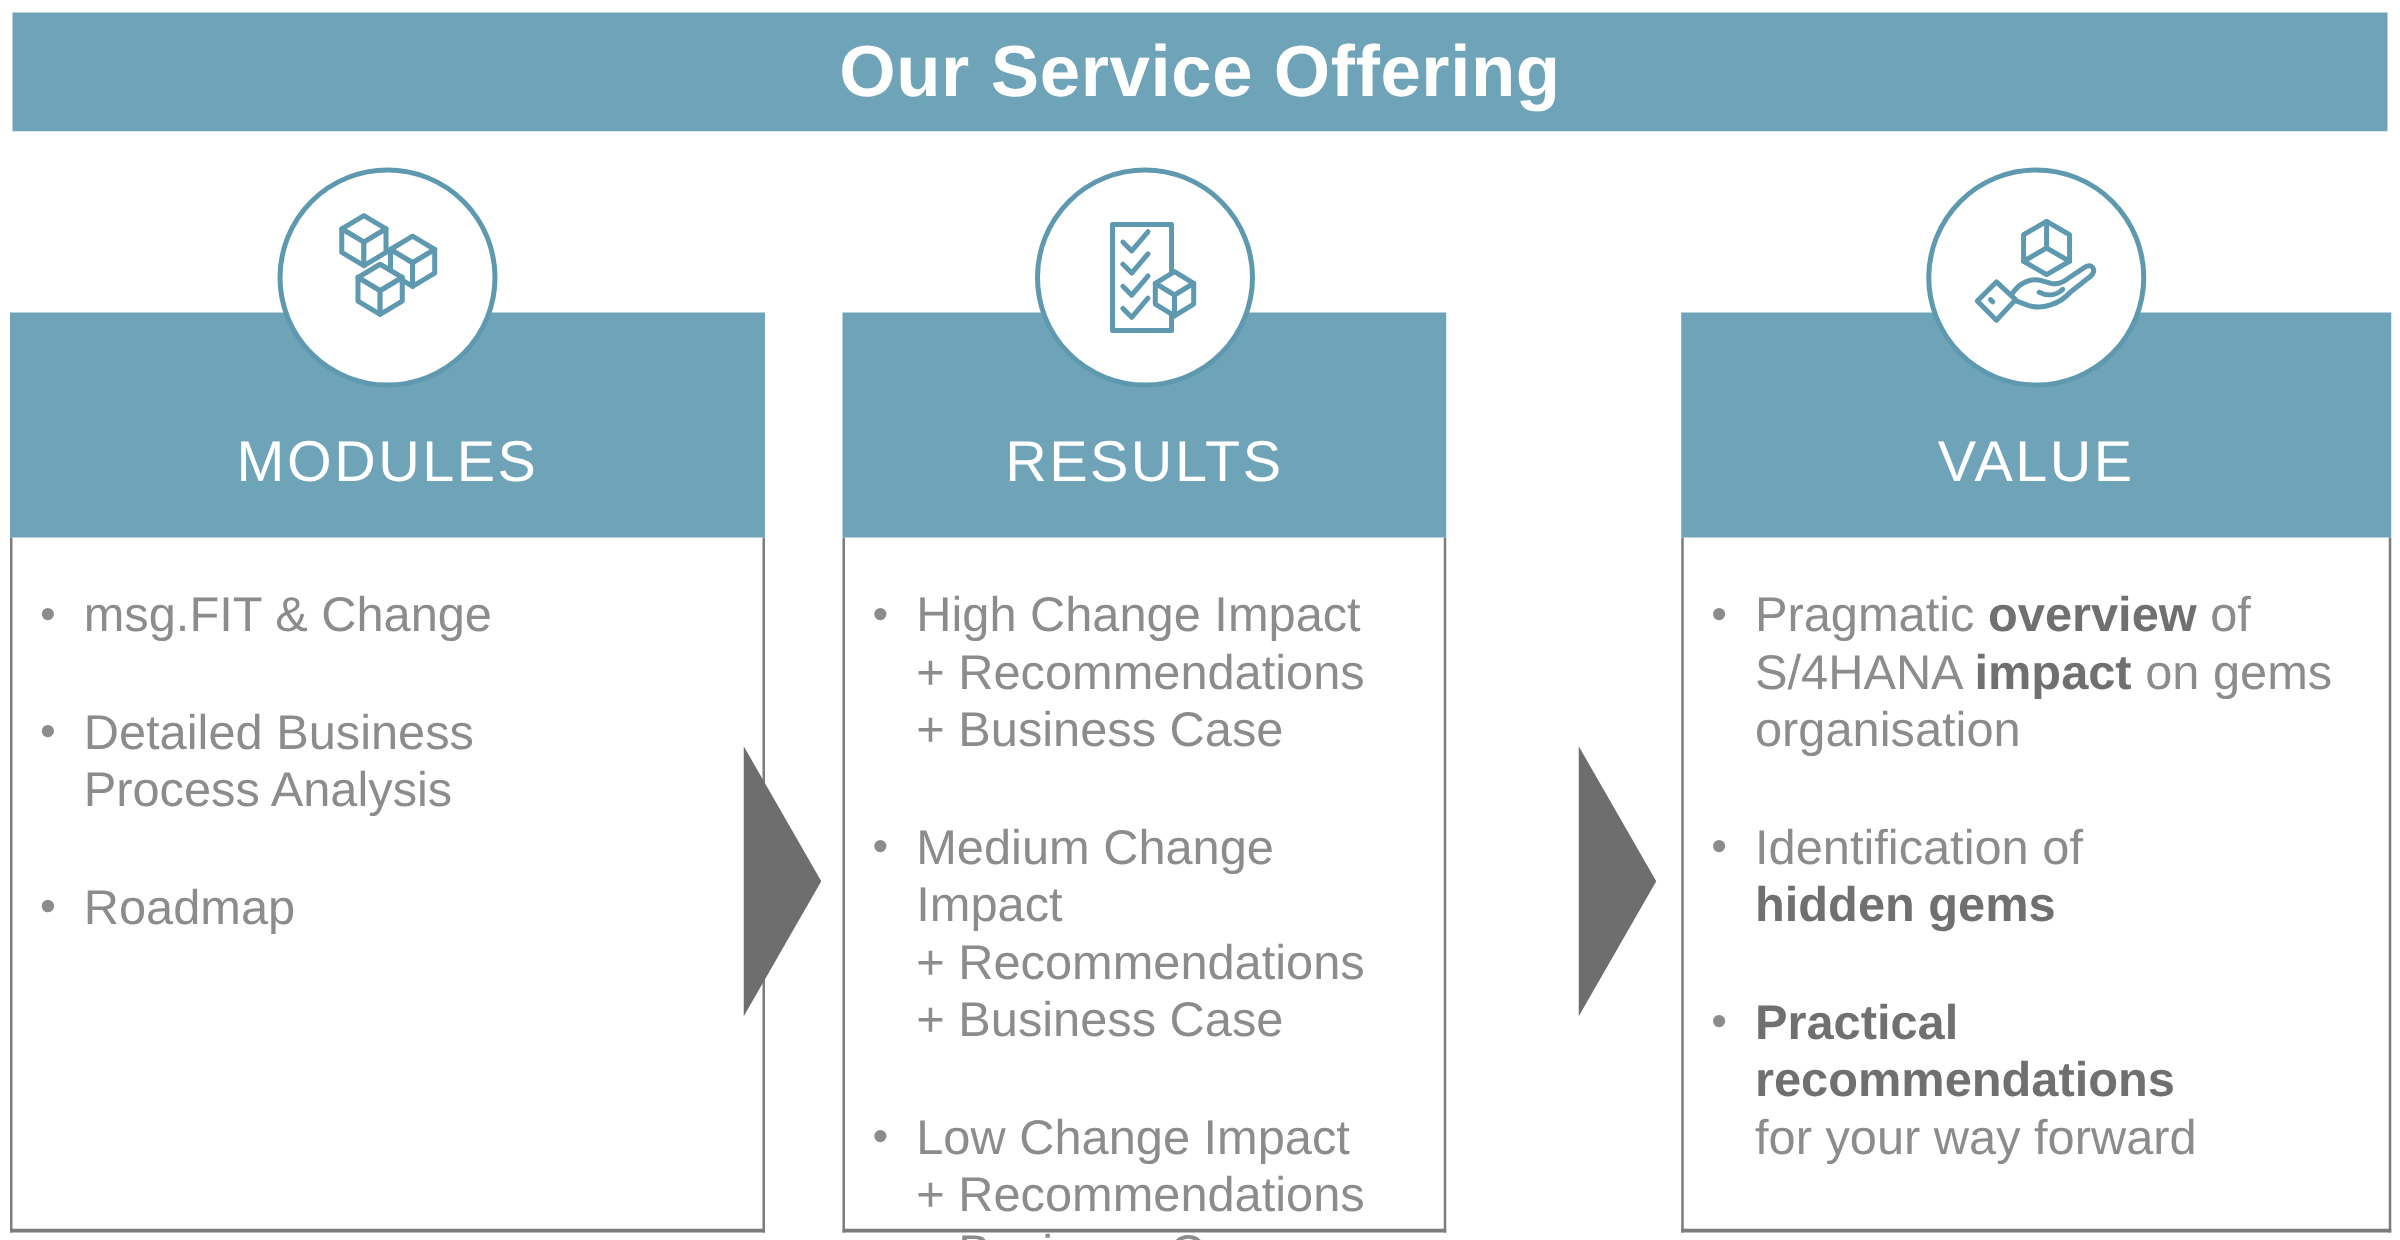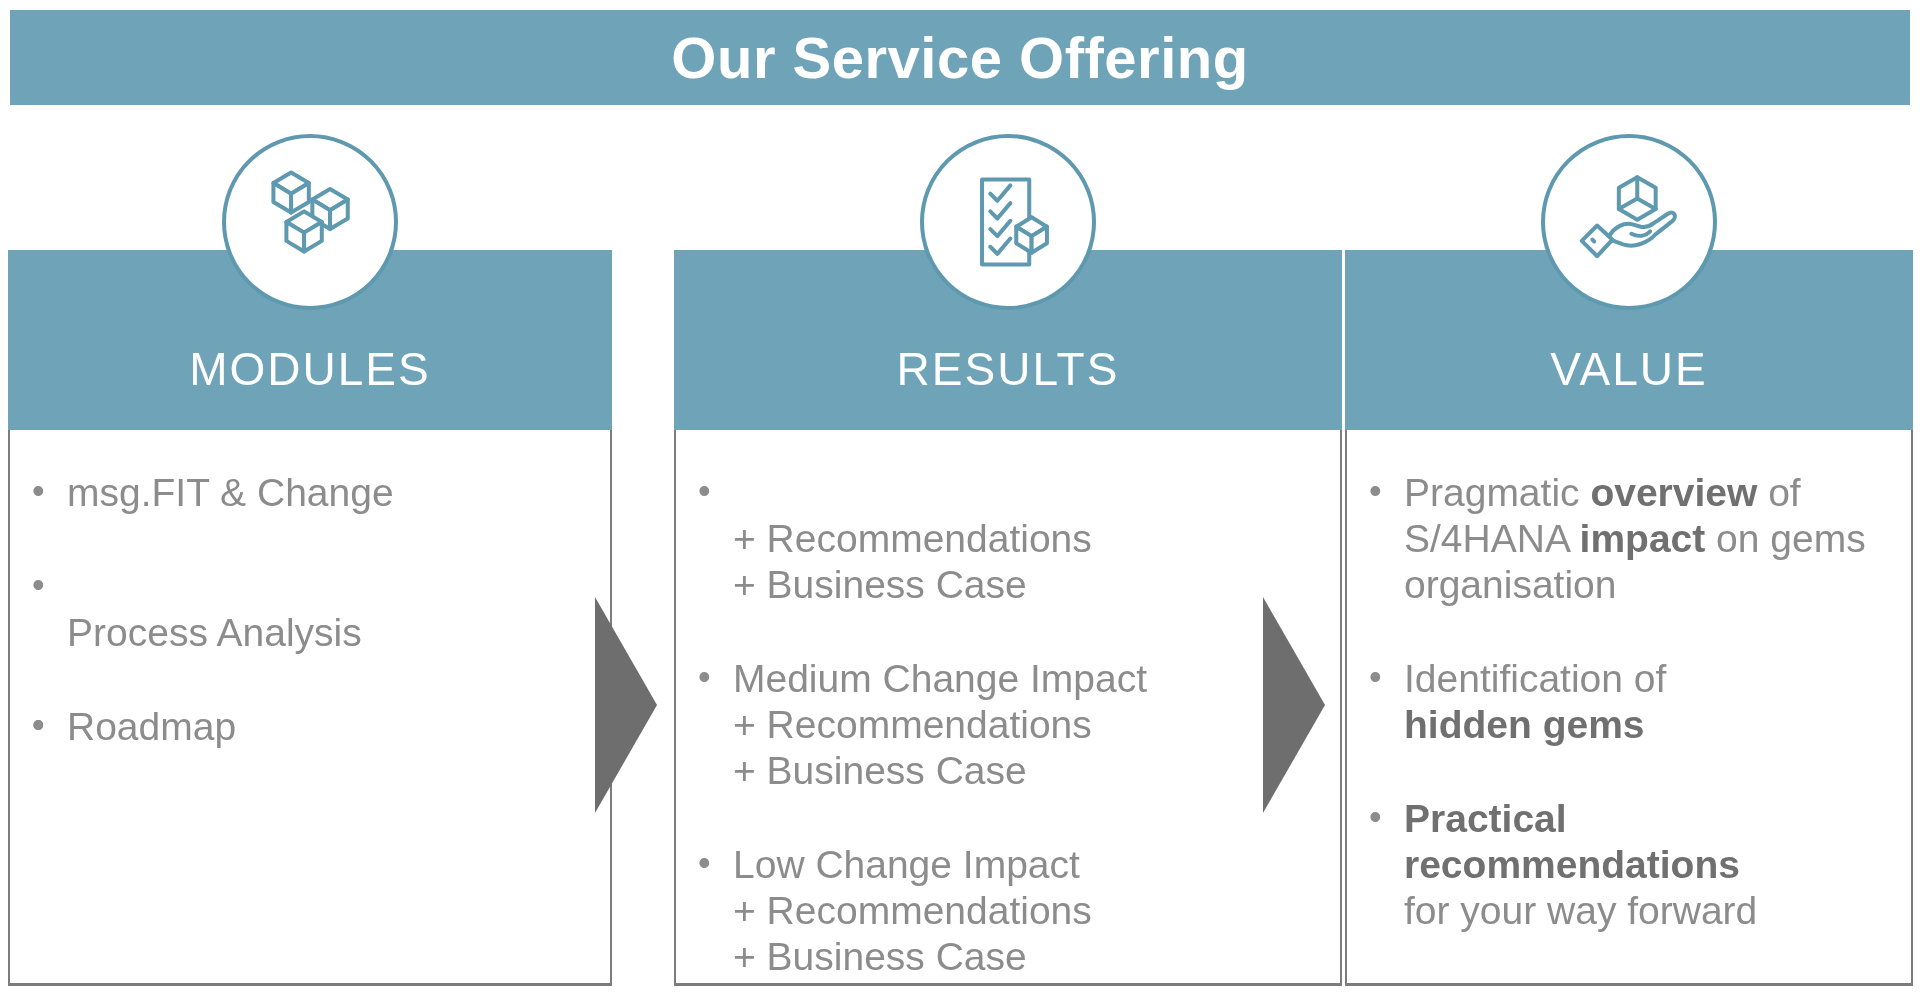--- a/index.html
+++ b/index.html
@@ -21,21 +21,21 @@
   .banner{
     position:absolute;left:10px;top:10px;width:1900px;height:95px;
     background:var(--teal);
     display:flex;align-items:center;justify-content:center;
   }
   .banner h1{
     color:#ffffff;font-size:58px;font-weight:bold;letter-spacing:0.5px;
   }
   .column{position:absolute;top:134px;height:852px;}
   .col1{left:8px;width:604px;}
-  .col2{left:674px;width:668px;}
+  .col2{left:674px;width:483px;}
   .col3{left:1345px;width:568px;padding-left:11px;}
   .icon-circle{
     position:absolute;top:0;left:50%;transform:translateX(-50%);
     width:176px;height:176px;border-radius:50%;
     background:#ffffff;border:4px solid var(--icon-stroke);
     display:flex;align-items:center;justify-content:center;
     z-index:2;
   }
   .icon-circle svg{width:118px;height:118px;}
   .col-header{
@@ -102,21 +102,21 @@
       <path class="lineart-fill" d="M30,50 L30,66 L45,75 L45,59 Z"></path>
       <path class="lineart-fill" d="M60,50 L60,66 L45,75 L45,59 Z"></path>
     </svg>
   </div>
   <div class="col-header">
     <span>MODULES</span>
   </div>
   <div class="col-body">
     <ul>
         <li><span class="bullet">•</span><span><span>msg.FIT &amp; Change</span><br></span></li>
-        <li><span class="bullet">•</span><span><br><span>Process Analysis</span></span></li>
+        <li><span class="bullet">•</span><span><span>Detailed Business</span><br><span>Process Analysis</span></span></li>
         <li><span class="bullet">•</span></li>
         <li><span class="bullet">•</span><span><span>Roadmap</span></span></li>
       </ul>
   </div>
 </div>
 
 <div class="arrow arrow1"></div>
 
 <div class="column col2">
   <div class="icon-circle">
@@ -129,21 +129,21 @@
       <path class="lineart-fill" d="M70,46 L83,54 L70,62 L57,54 Z"></path>
       <path class="lineart-fill" d="M57,54 L57,68 L70,76 L70,62 Z"></path>
       <path class="lineart-fill" d="M83,54 L83,68 L70,76 L70,62 Z"></path>
     </svg>
   </div>
   <div class="col-header">
     <span>RESULTS</span>
   </div>
   <div class="col-body">
     <ul>
-        <li><span class="bullet">•</span><span><br><span>+ Recommendations</span><br><span>+ Business Case</span></span></li>
+        <li><span class="bullet">•</span><span><span>High Change Impact</span><br><span>+ Recommendations</span><br><span>+ Business Case</span></span></li>
         <li><span class="bullet">•</span><span><span>Medium Change Impact</span><br><span>+ Recommendations</span><br><span>+ Business Case</span></span></li>
         <li><span class="bullet">•</span><span><span>Low Change Impact</span><br><span>+ Recommendations</span><br><span>+ Business Case</span></span></li>
       </ul>
   </div>
 </div>
 
 <div class="arrow arrow2"></div>
 
 <div class="column col3">
   <div class="icon-circle">

